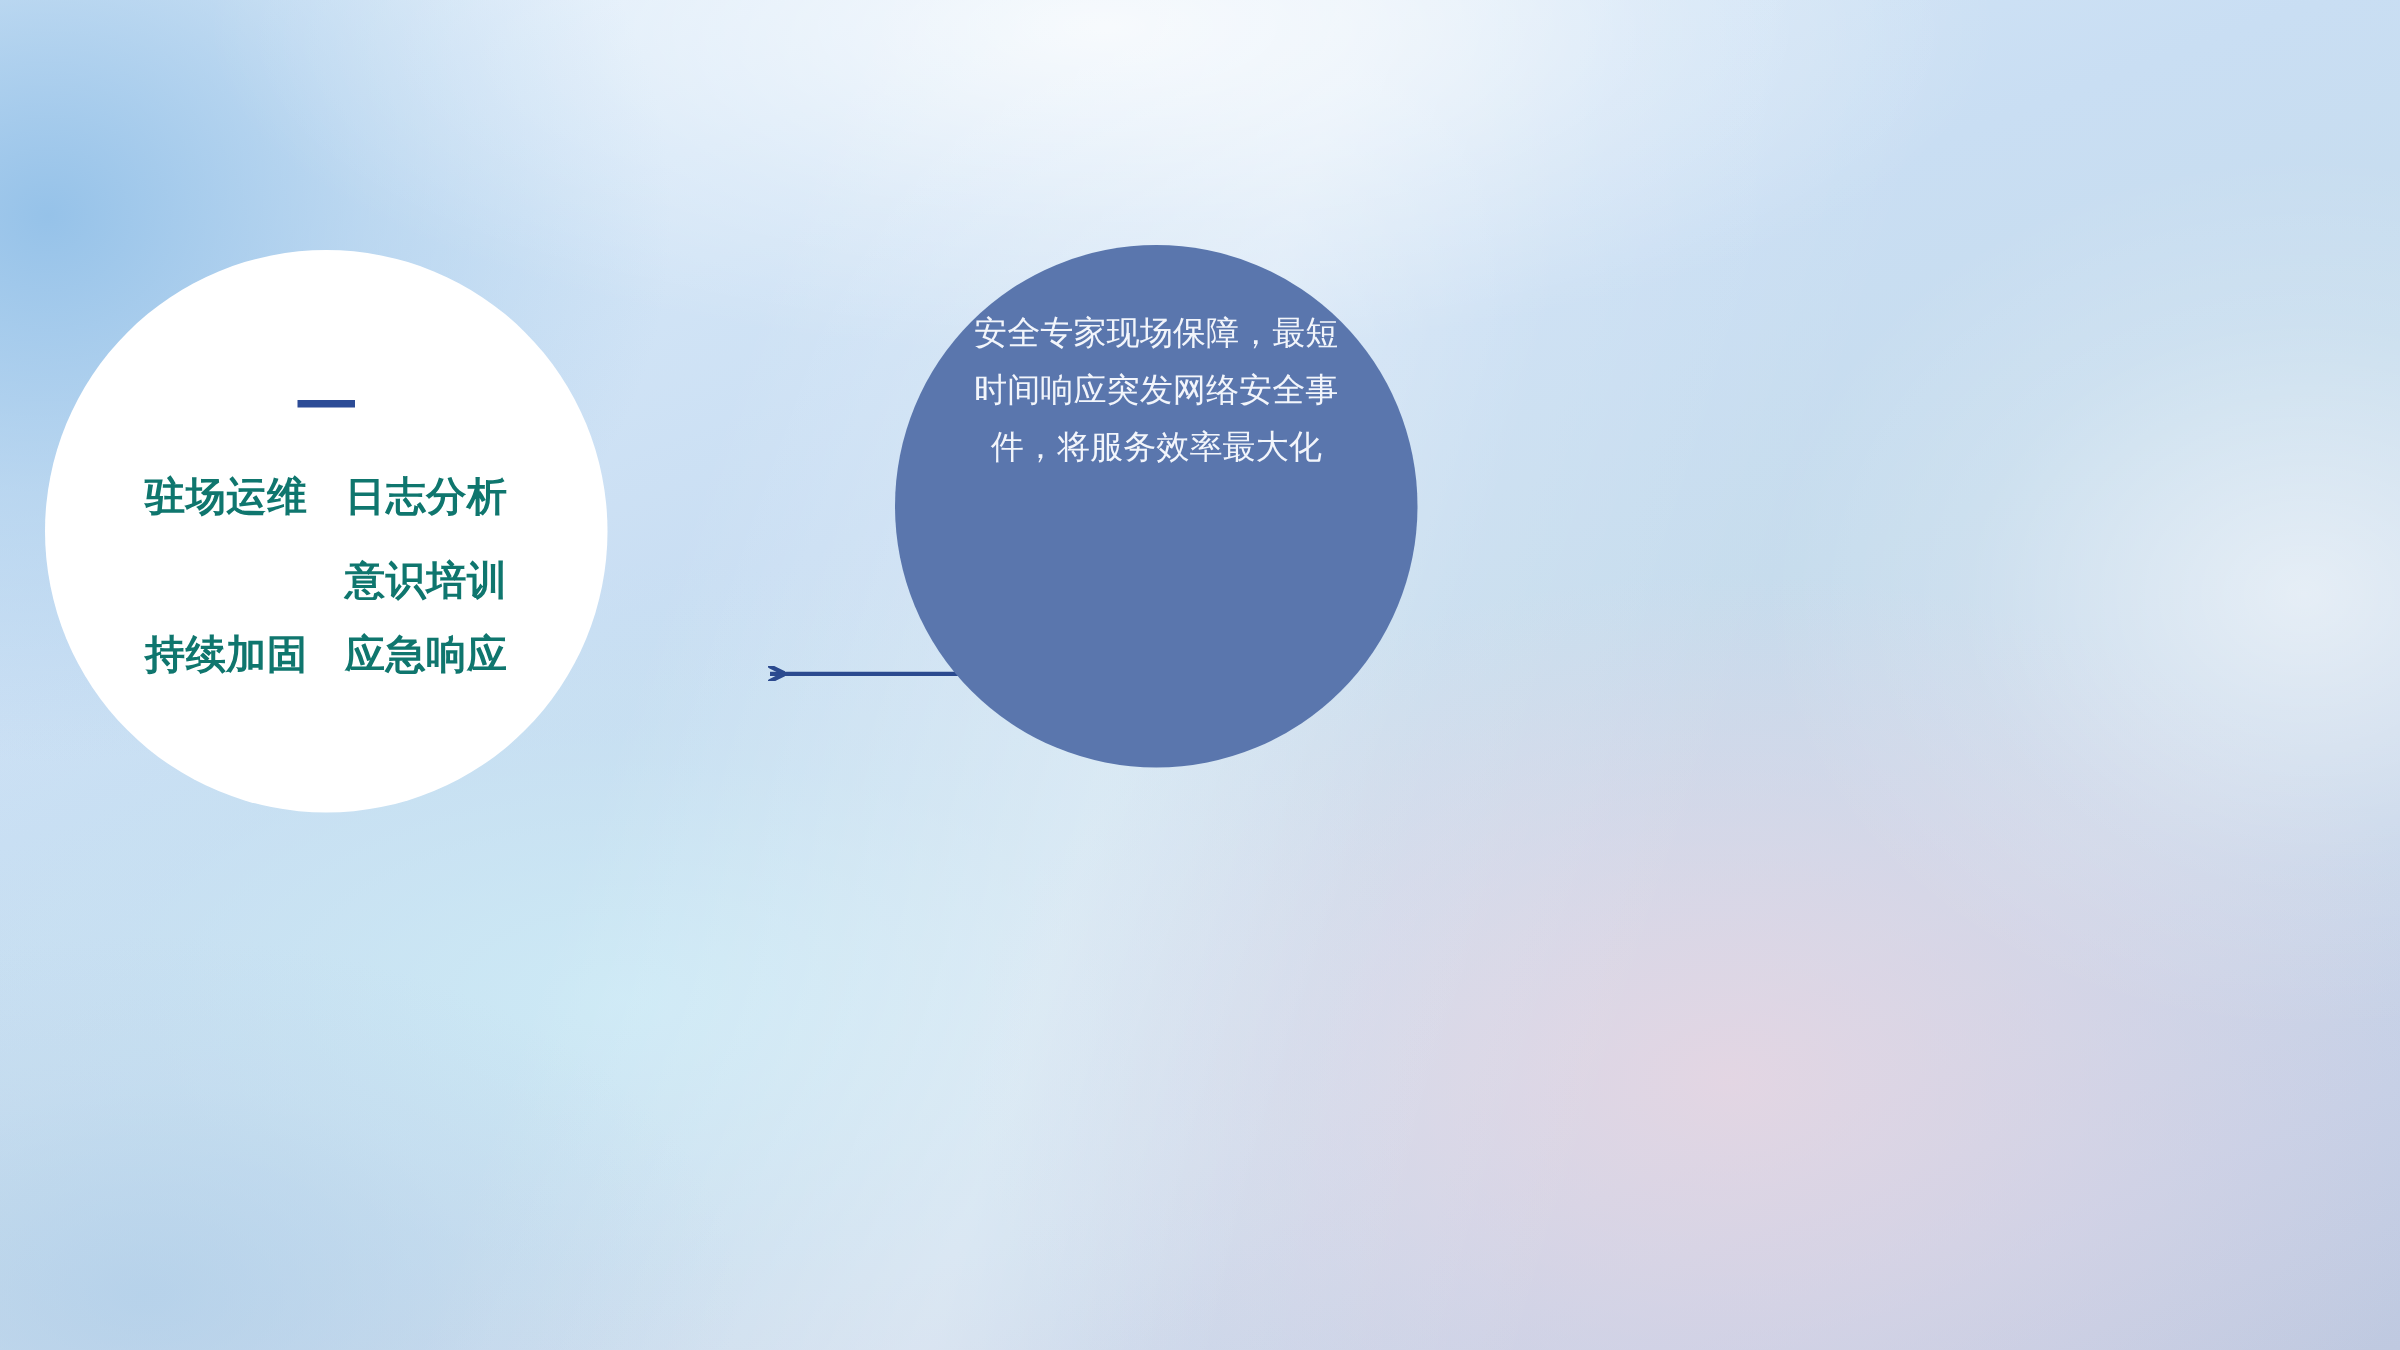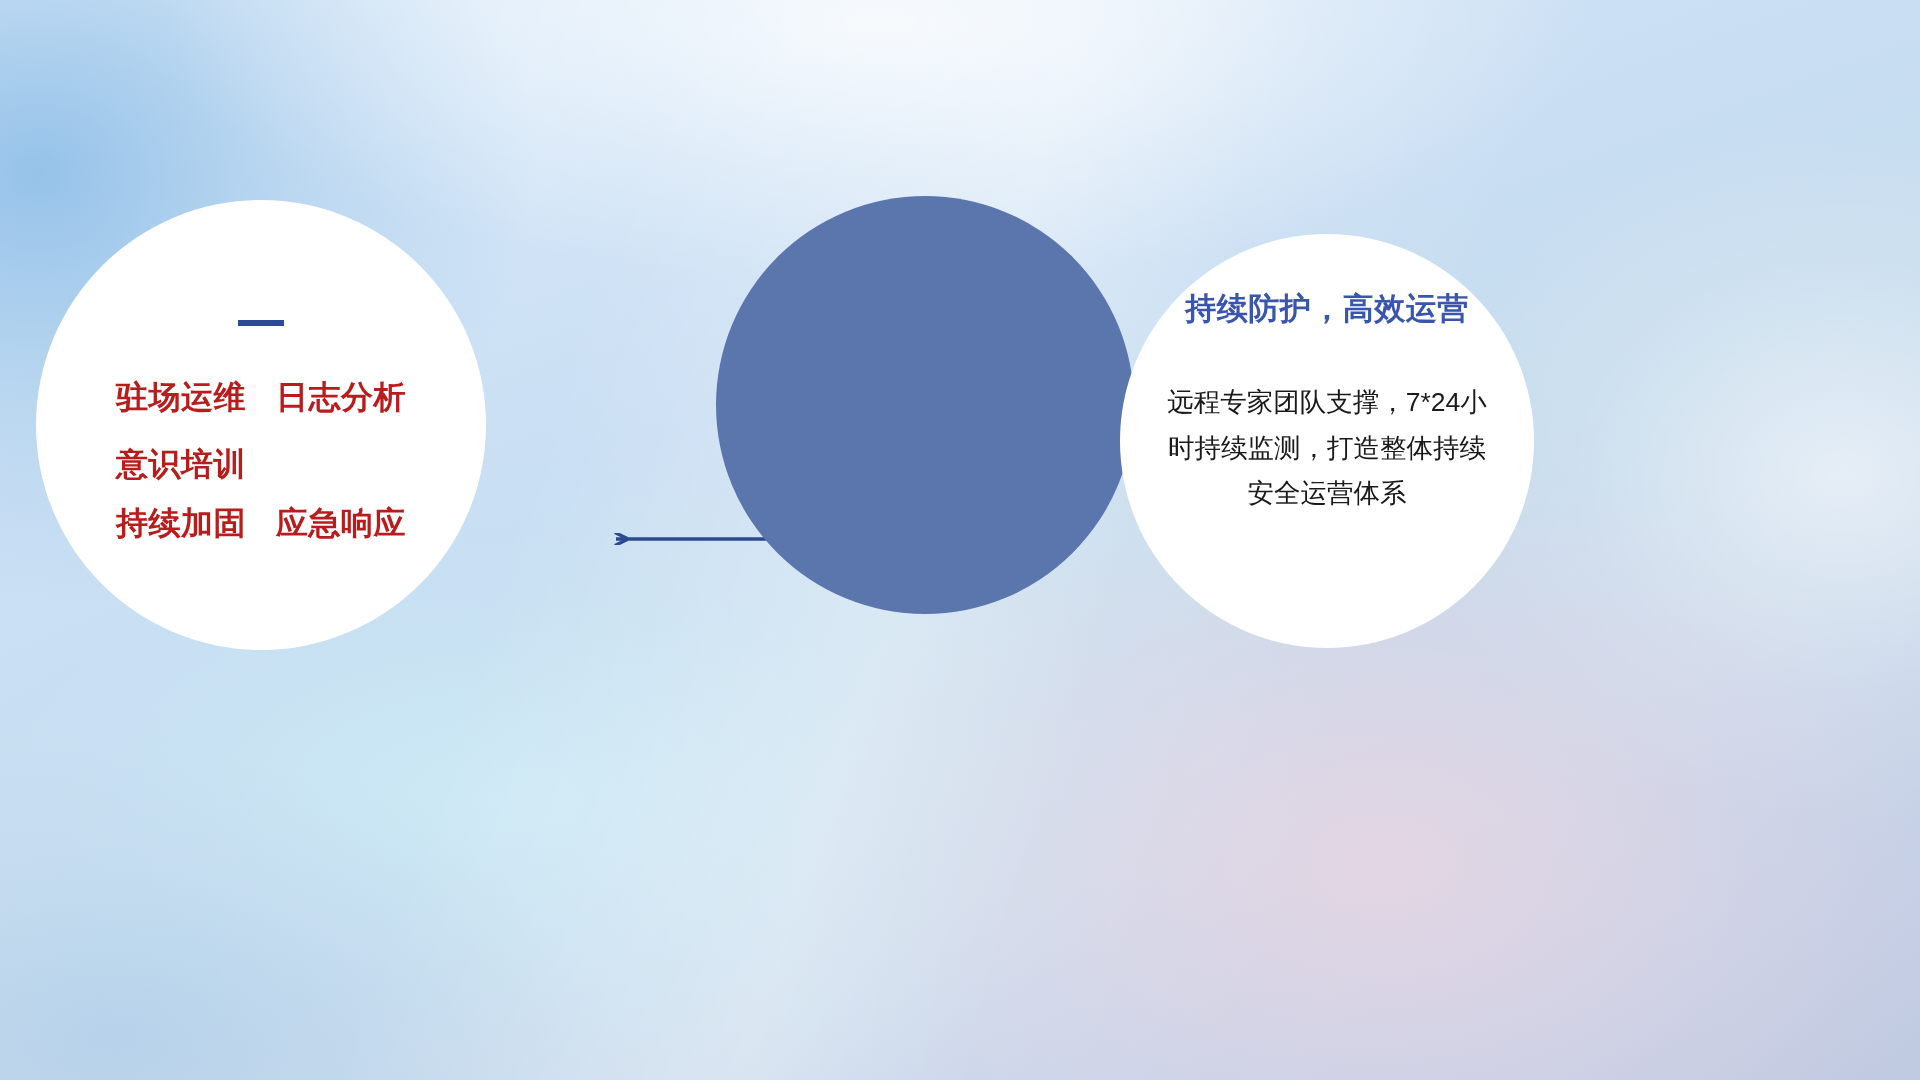--- a/index.html
+++ b/index.html
@@ -120,22 +120,22 @@
     z-index: 3;
   }
   #circle-services .dash {
     width: 46px;
     height: 6px;
     background: #2c4b96;
     margin-top: 120px;
   }
   .svc-lines {
     margin-top: 42px;
-    text-align: left;
-    color: #b91c1c;
+    text-align: right;
+    color: #0f766e;
     font-weight: bold;
     font-size: 32px;
     line-height: 1.85;
     letter-spacing: 0.5px;
   }
   .svc-row { white-space: nowrap; }
   .svc-row .gap { display: inline-block; width: 30px; }
   .svc-row.last { margin-top: 8px; }
 
   
@@ -227,20 +227,17 @@
       <div class="svc-row last">
         <span>意识培训</span>
       </div>
       <div class="svc-row">
         <span>持续加固</span><span class="gap"></span><span>应急响应</span>
       </div>
     </div>
   </div>
 
   <div class="circle" id="circle-onsite">
+    <div class="c-body">安全专家现场保障，最短时间响应突发网络安全事件，将服务效率最大化</div>
   </div>
 
-  <div class="circle" id="circle-remote">
-    <div class="c-head">持续防护，高效运营</div>
-    <div class="c-body">远程专家团队支撑，7*24小时持续监测，打造整体持续安全运营体系</div>
-  </div>
 
 </div>
 
 </body></html>

